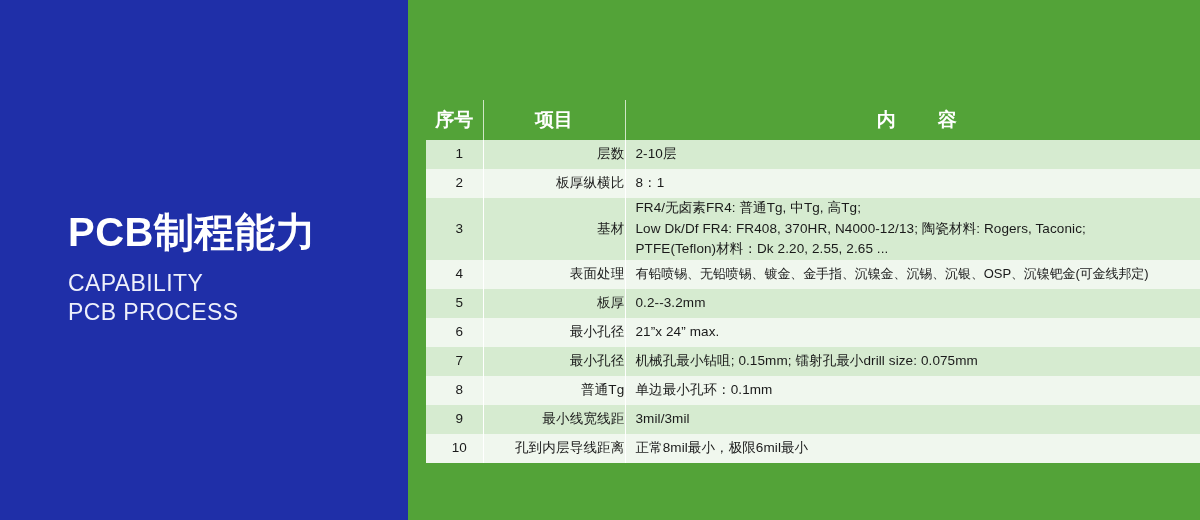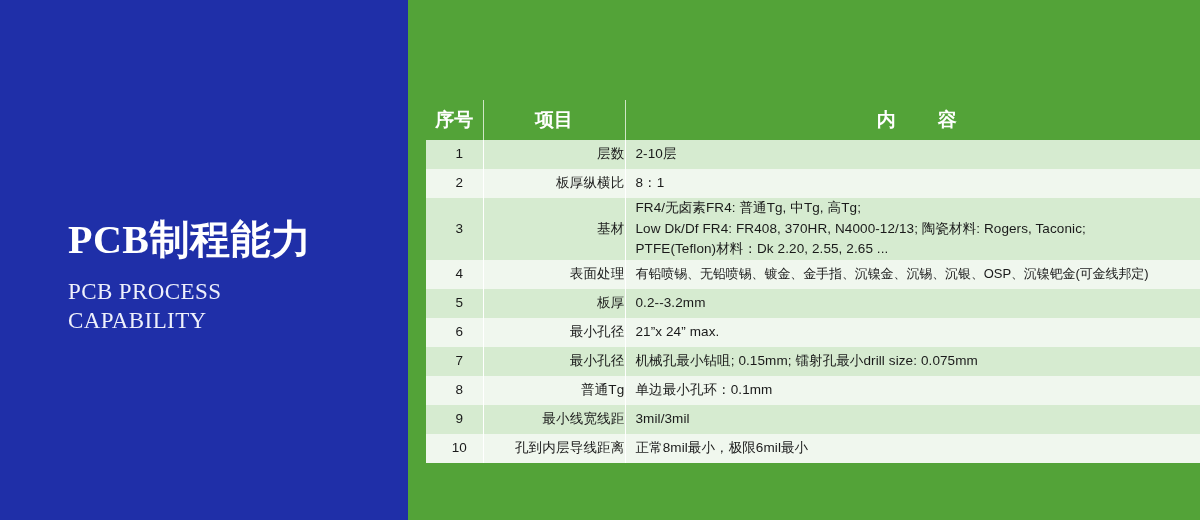--- a/index.html
+++ b/index.html
@@ -26,23 +26,22 @@
   .left-panel {
     position: relative;
     width: 408px;
     height: 520px;
     background: #1f2fa8;
     flex: 0 0 408px;
   }
   .title-block {
     position: absolute;
     left: 68px;
-    top: 218px;
+    top: 210px;
     width: 330px;
-    font-family: Liberation Serif, serif;
   }
   .title-cn {
     font-size: 40px;
     font-weight: 700;
     color: #ffffff;
     line-height: 1.12;
     letter-spacing: 0.5px;
     white-space: nowrap;
   }
   .title-en {
@@ -128,22 +127,22 @@
 </style>
 </head>
 <body>
 
 <div id="page">
 
   <div class="left-panel">
     <div class="title-block">
       <div class="title-cn">PCB制程能力</div>
       <div class="title-en">
+        <div>CAPABILITY</div>
         <div>PCB PROCESS</div>
-        <div>CAPABILITY</div>
       </div>
     </div>
   </div>
 
   <div class="right-panel">
 
     <table class="spec-table">
       <colgroup>
         <col class="c-no">
         <col class="c-item">

